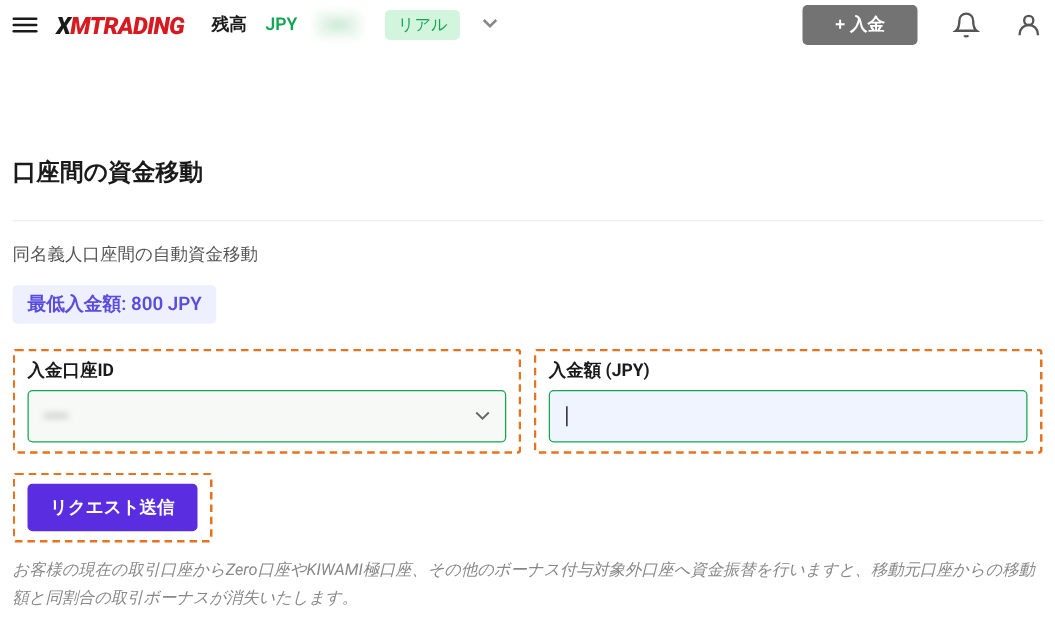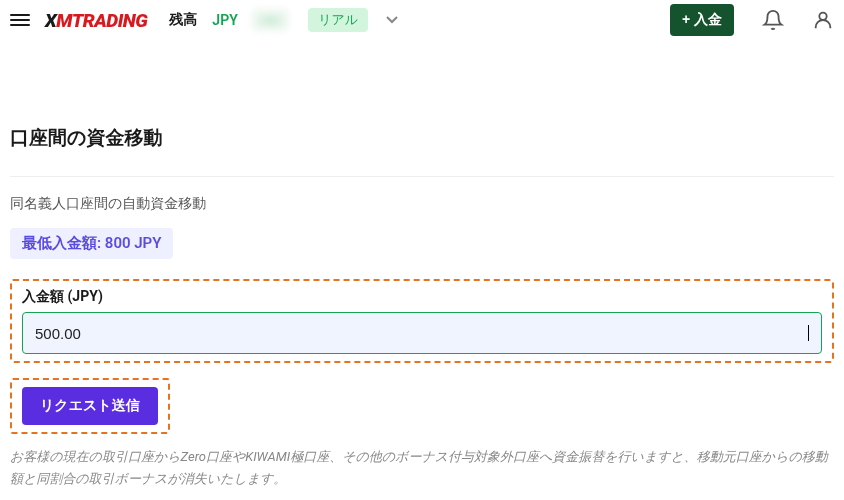--- a/index.html
+++ b/index.html
@@ -68,25 +68,25 @@
       font-weight: 500;
       margin-left: 10px;
     }
     .chevron-down {
       margin-left: 8px;
       color: #888;
       font-size: 10px;
     }
     .spacer { flex: 1; }
     .deposit-btn {
-      background: #14532d;
+      background: #737373;
       color: #fff;
       border: none;
       border-radius: 4px;
-      padding: 7px 12px;
+      padding: 7px 26px;
       font-size: 14px;
       font-weight: 600;
       cursor: pointer;
       display: flex;
       align-items: center;
       gap: 4px;
     }
     .bell-icon, .user-icon {
       width: 22px;
       height: 22px;
@@ -239,23 +239,33 @@
 </div>
 
 <div class="content">
   <h1 class="page-title">口座間の資金移動</h1>
   <hr class="divider">
   <div class="subtitle">同名義人口座間の自動資金移動</div>
   <div class="min-badge">最低入金額: 800 JPY</div>
 
   <div class="form-row">
     <div class="highlight-box field-group">
+      <div class="field-label">入金口座ID</div>
+      <div class="select-wrap">
+        <span class="value">-----</span>
+        <span class="arrow">
+          <svg width="12" height="8" viewBox="0 0 12 8" fill="none">
+              <path d="M1 1l5 5 5-5" stroke="currentColor" stroke-width="1.5"></path>
+            </svg>
+        </span>
+      </div>
+    </div>
+    <div class="highlight-box field-group">
       <div class="field-label">入金額 (JPY)</div>
       <div class="input-wrap">
-        <input class="input-field" value="500.00" style="">
           <span class="cursor"></span>
       </div>
     </div>
   </div>
 
   <div class="highlight-box submit-wrap">
     <button class="submit-btn">リクエスト送信</button>
   </div>
 
   <p class="note">お客様の現在の取引口座からZero口座やKIWAMI極口座、その他のボーナス付与対象外口座へ資金振替を行いますと、移動元口座からの移動額と同割合の取引ボーナスが消失いたします。</p>

